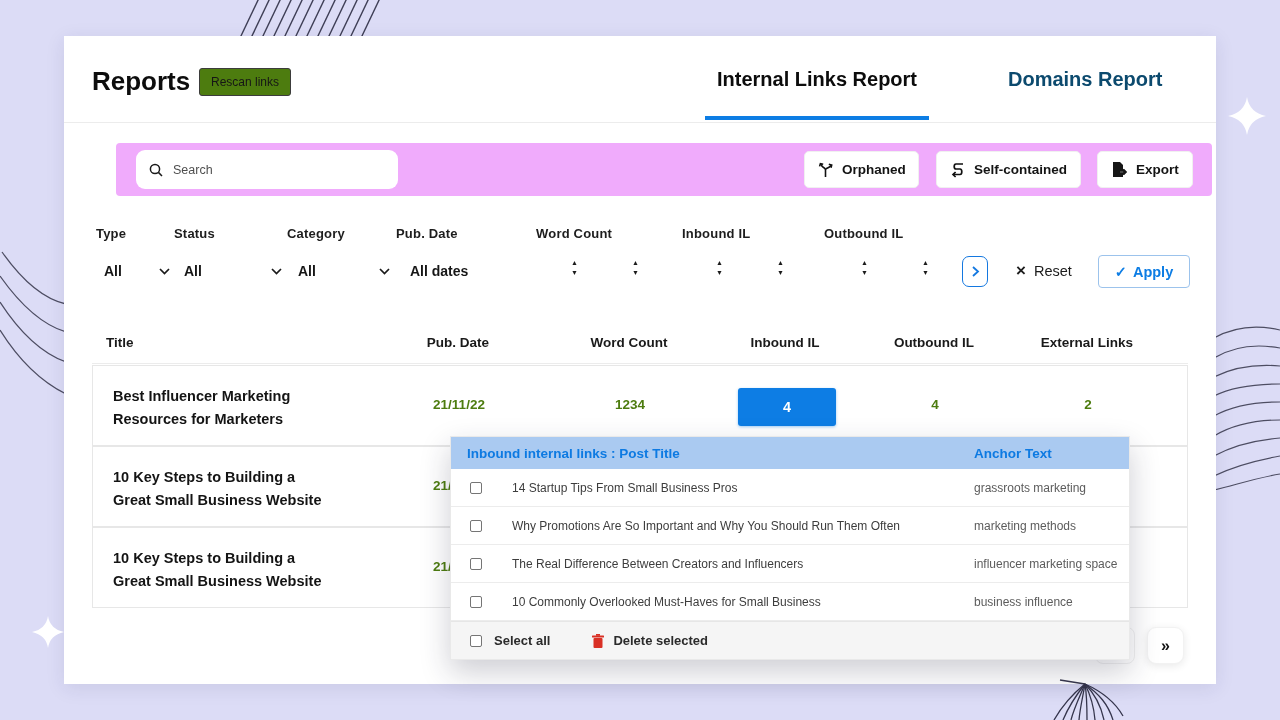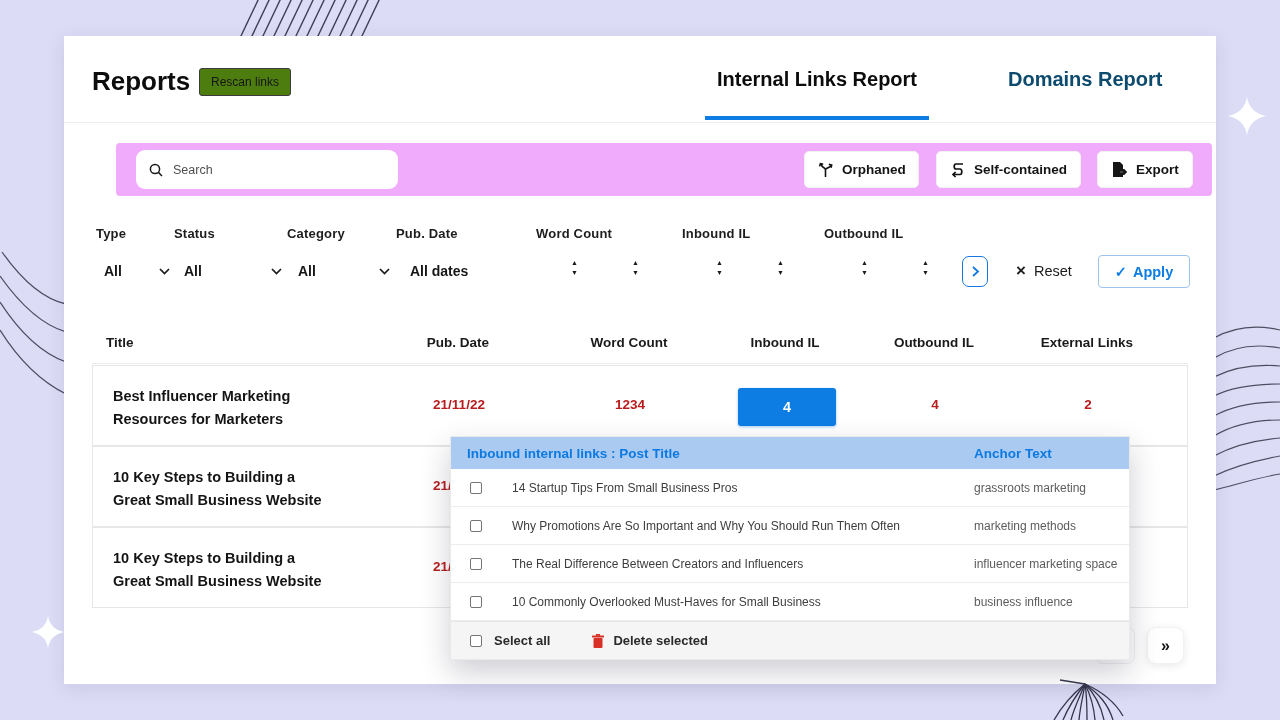--- a/index.html
+++ b/index.html
@@ -48,21 +48,21 @@
   .table-wrap { position:absolute; left:92px; top:324px; width:1096px; height:288px; z-index:2; }
   .thead { position:absolute; left:0; top:0; width:1096px; height:40px; border-bottom:1px solid #ececec; }
   .th { position:absolute; top:11px; font-size:13.5px; font-weight:700; color:#1a1a1a; }
   .th-title { left:14px; }
   .th-c { width:120px; text-align:center; }
   .trow { position:absolute; left:0; width:1096px; border:1px solid #e7e7e7; background:#fff; }
   .trow-1 { top:41px; height:81px; }
   .trow-2 { top:122px; height:81px; }
   .trow-3 { top:203px; height:81px; }
   .td-title { position:absolute; left:20px; top:19px; width:212px; font-size:14.5px; font-weight:700; color:#141414; line-height:23px; }
-  .td { position:absolute; top:31px; width:120px; text-align:center; font-size:13.5px; font-weight:700; color:#b91c1c; }
+  .td { position:absolute; top:31px; width:120px; text-align:center; font-size:13.5px; font-weight:700; color:#4d7c0f; }
   .c-date { left:306px; } .c-wc { left:477px; } .c-out { left:782px; } .c-ext { left:935px; }
   .badge { position:absolute; left:645px; top:22px; width:98px; height:38px; background:#0d7de4; border-radius:3px; color:#fff; font-size:14.5px; font-weight:700; display:flex; align-items:center; justify-content:center; cursor:pointer; box-shadow:0 1px 3px rgba(13,125,228,.4); }
 
   
   .pg-hidden { position:absolute; left:1095px; top:627px; width:40px; height:37px; background:#fff; border:1px solid #f0f0f0; border-radius:8px; z-index:2; }
   .pg-next { position:absolute; left:1147px; top:627px; width:37px; height:37px; background:#fff; border:1px solid #f2f2f2; border-radius:9px; box-shadow:0 2px 8px rgba(0,0,0,.09); display:flex; align-items:center; justify-content:center; font-size:16px; font-weight:700; color:#111; z-index:2; cursor:pointer; }
 
   
   .popup { position:absolute; left:450px; top:436px; width:680px; z-index:5; background:#ef4444; box-shadow:0 12px 28px rgba(30,30,60,.22); border:1px solid #e9e9e9; }
   .popup-head { height:32px; background:#aacaf1; display:flex; align-items:center; }

